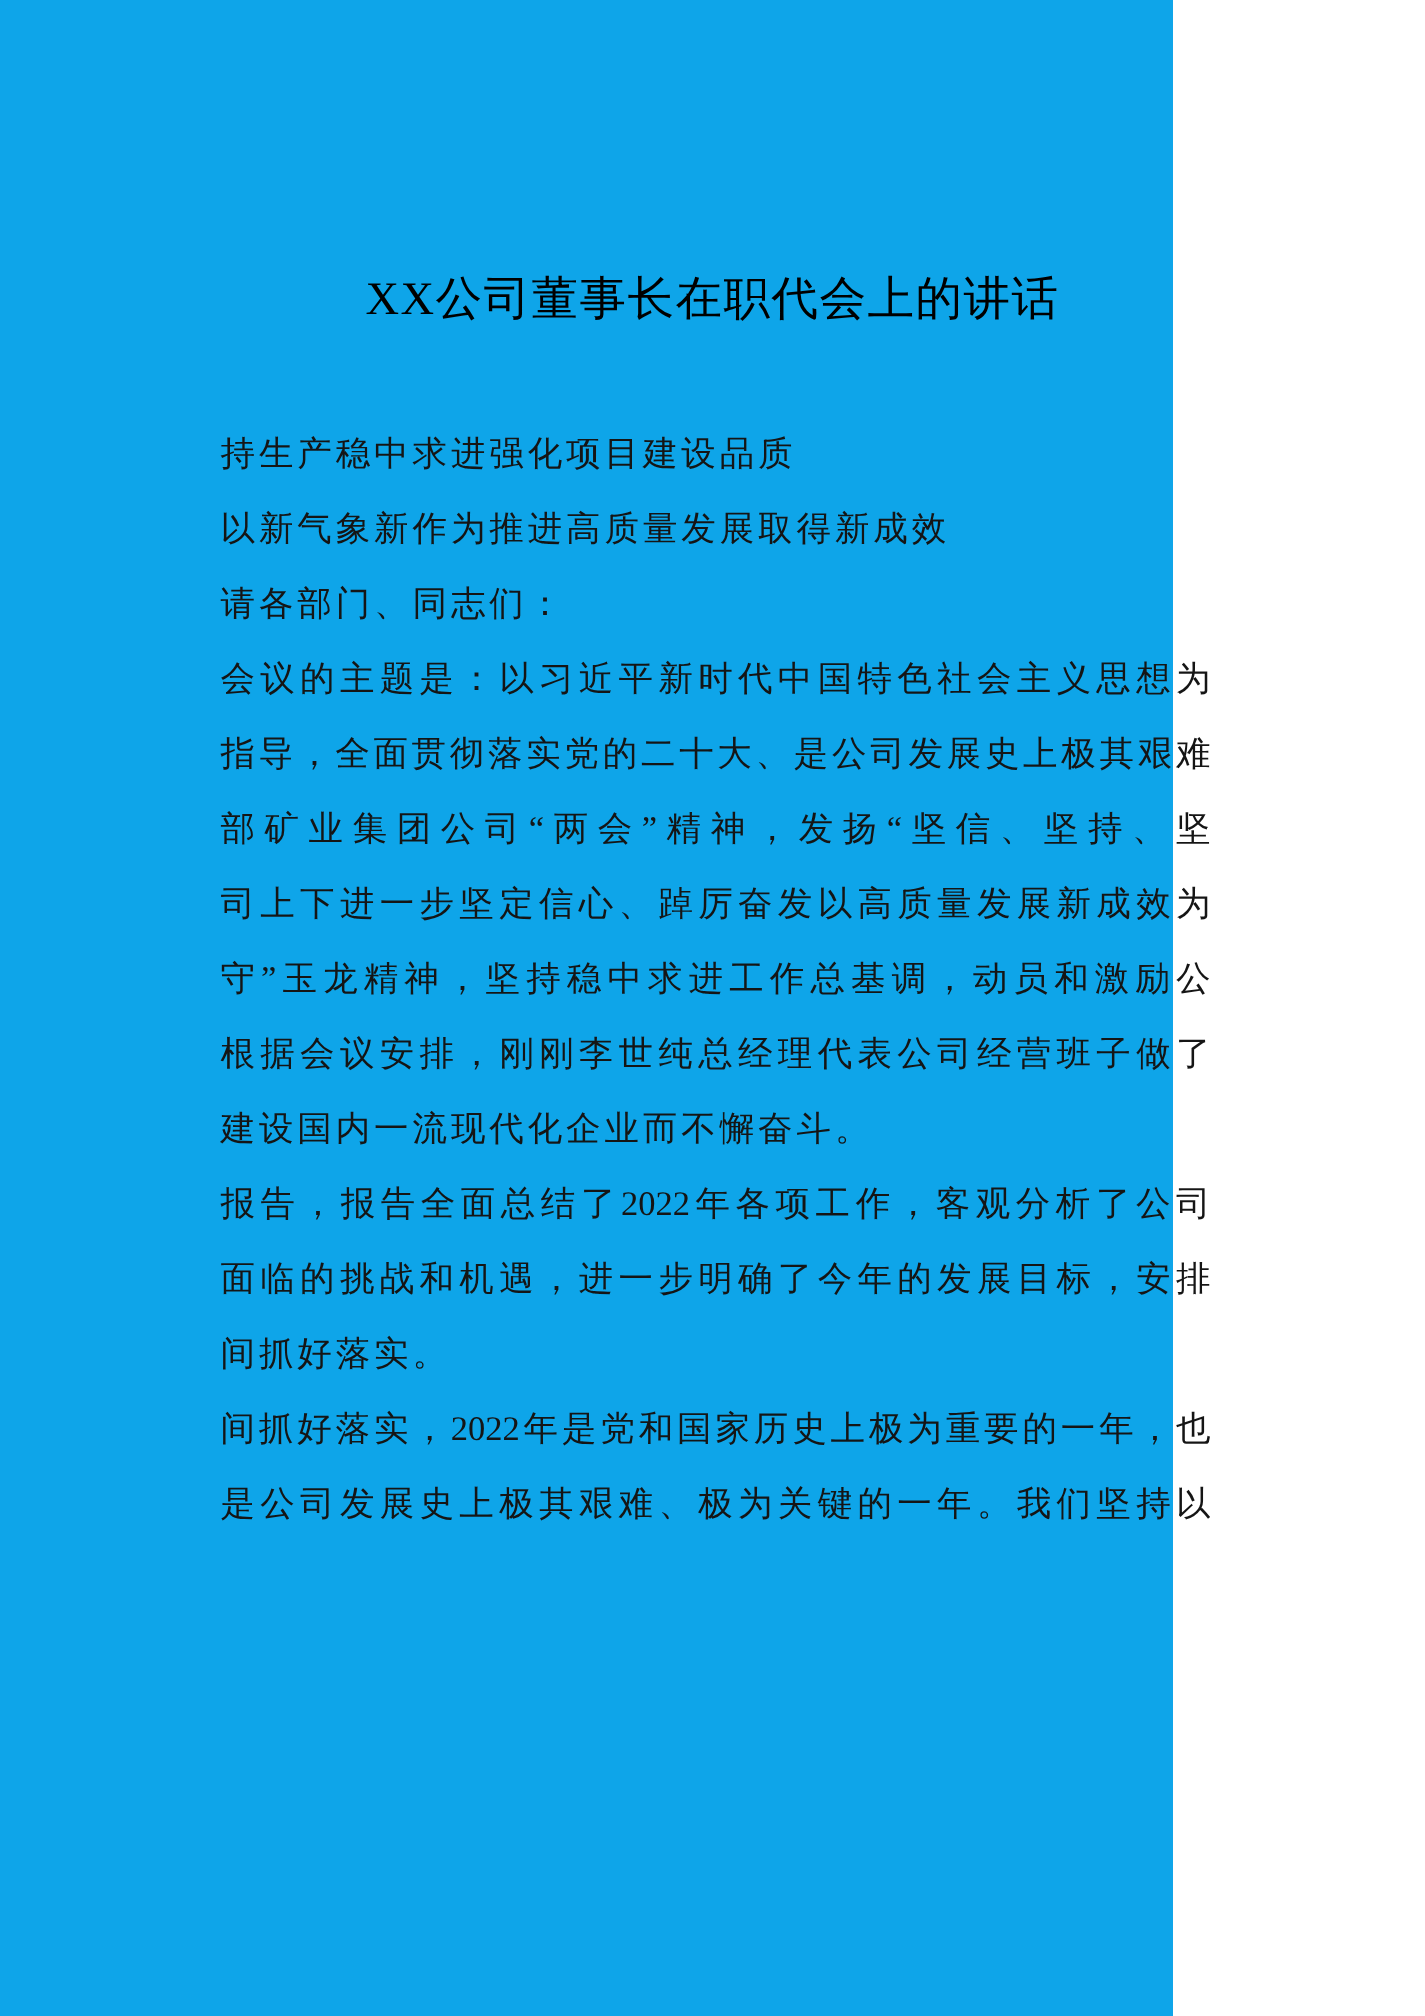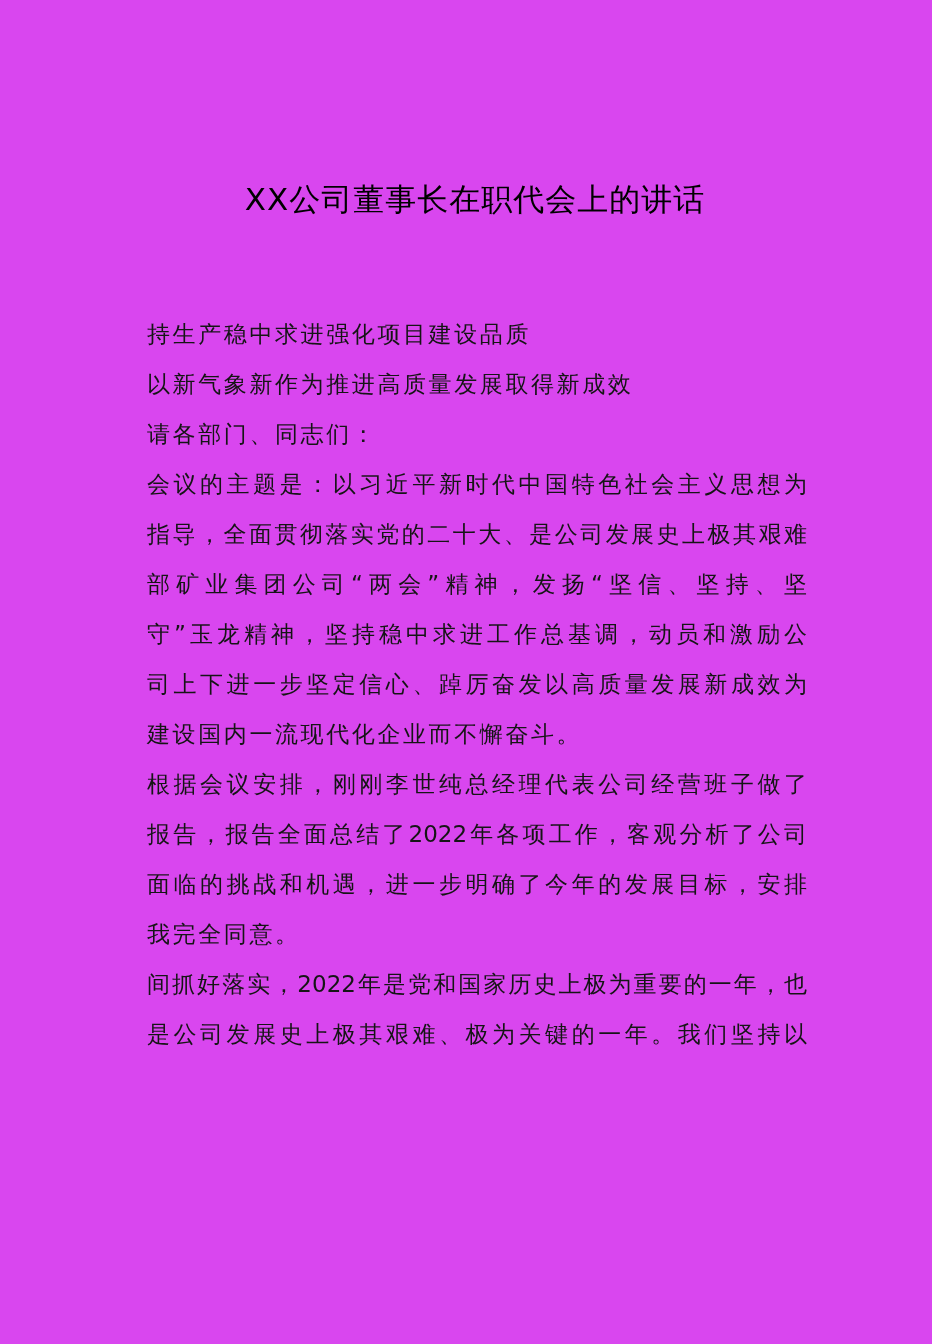--- a/index.html
+++ b/index.html
@@ -1,40 +1,40 @@
 <!DOCTYPE html>
 <html><head>
 <meta charset="utf-8">
 <style>
   html, body { margin: 0; padding: 0; background: #ffffff; }
   body { width: 950px; height: 1344px; position: relative; overflow: hidden;
          font-family: "DejaVu Sans", "Liberation Sans", sans-serif; color: #111; }
-  .page { position: absolute; left: 0; top: 0; width: 932px; height: 1344px; background: #d946ef; }
+  .page { position: absolute; left: 0; top: 0; width: 782px; height: 1344px; background: #0ea5e9; font-family: Liberation Serif, serif; }
   .title { position: absolute; top: 156px; left: 0; width: 950px; text-align: center;
            font-size: 31px; line-height: 44px; letter-spacing: 1px; color: #000; font-weight: normal; }
-  .body { position: absolute; left: 147px; top: 309px; width: 660px; }
+  .body { position: absolute; left: 147px; top: 278px; width: 660px; }
   .line { height: 50px; line-height: 50px; font-size: 23px; white-space: nowrap;
           letter-spacing: 2.6px; color: #151515; }
   .line.just { text-align: justify; text-align-last: justify; letter-spacing: 0; }
 </style>
 </head>
 <body>
 
 <div class="page">
   <h1 class="title">XX公司董事长在职代会上的讲话</h1>
   <div class="body">
     <div class="line">持生产稳中求进强化项目建设品质</div>
     <div class="line">以新气象新作为推进高质量发展取得新成效</div>
     <div class="line">请各部门、同志们：</div>
     <div class="line just">会议的主题是：以习近平新时代中国特色社会主义思想为</div>
     <div class="line just">指导，全面贯彻落实党的二十大、是公司发展史上极其艰难</div>
     <div class="line just">部矿业集团公司“两会”精神，发扬“坚信、坚持、坚</div>
+    <div class="line just">司上下进一步坚定信心、踔厉奋发以高质量发展新成效为</div>
     <div class="line just">守”玉龙精神，坚持稳中求进工作总基调，动员和激励公</div>
-    <div class="line just">司上下进一步坚定信心、踔厉奋发以高质量发展新成效为</div>
+    <div class="line just">根据会议安排，刚刚李世纯总经理代表公司经营班子做了</div>
     <div class="line">建设国内一流现代化企业而不懈奋斗。</div>
-    <div class="line just">根据会议安排，刚刚李世纯总经理代表公司经营班子做了</div>
     <div class="line just">报告，报告全面总结了2022年各项工作，客观分析了公司</div>
     <div class="line just">面临的挑战和机遇，进一步明确了今年的发展目标，安排</div>
-    <div class="line">我完全同意。</div>
+    <div class="line">间抓好落实。</div>
     <div class="line just">间抓好落实，2022年是党和国家历史上极为重要的一年，也</div>
     <div class="line just">是公司发展史上极其艰难、极为关键的一年。我们坚持以</div>
   </div>
 </div>
 
 </body></html>

